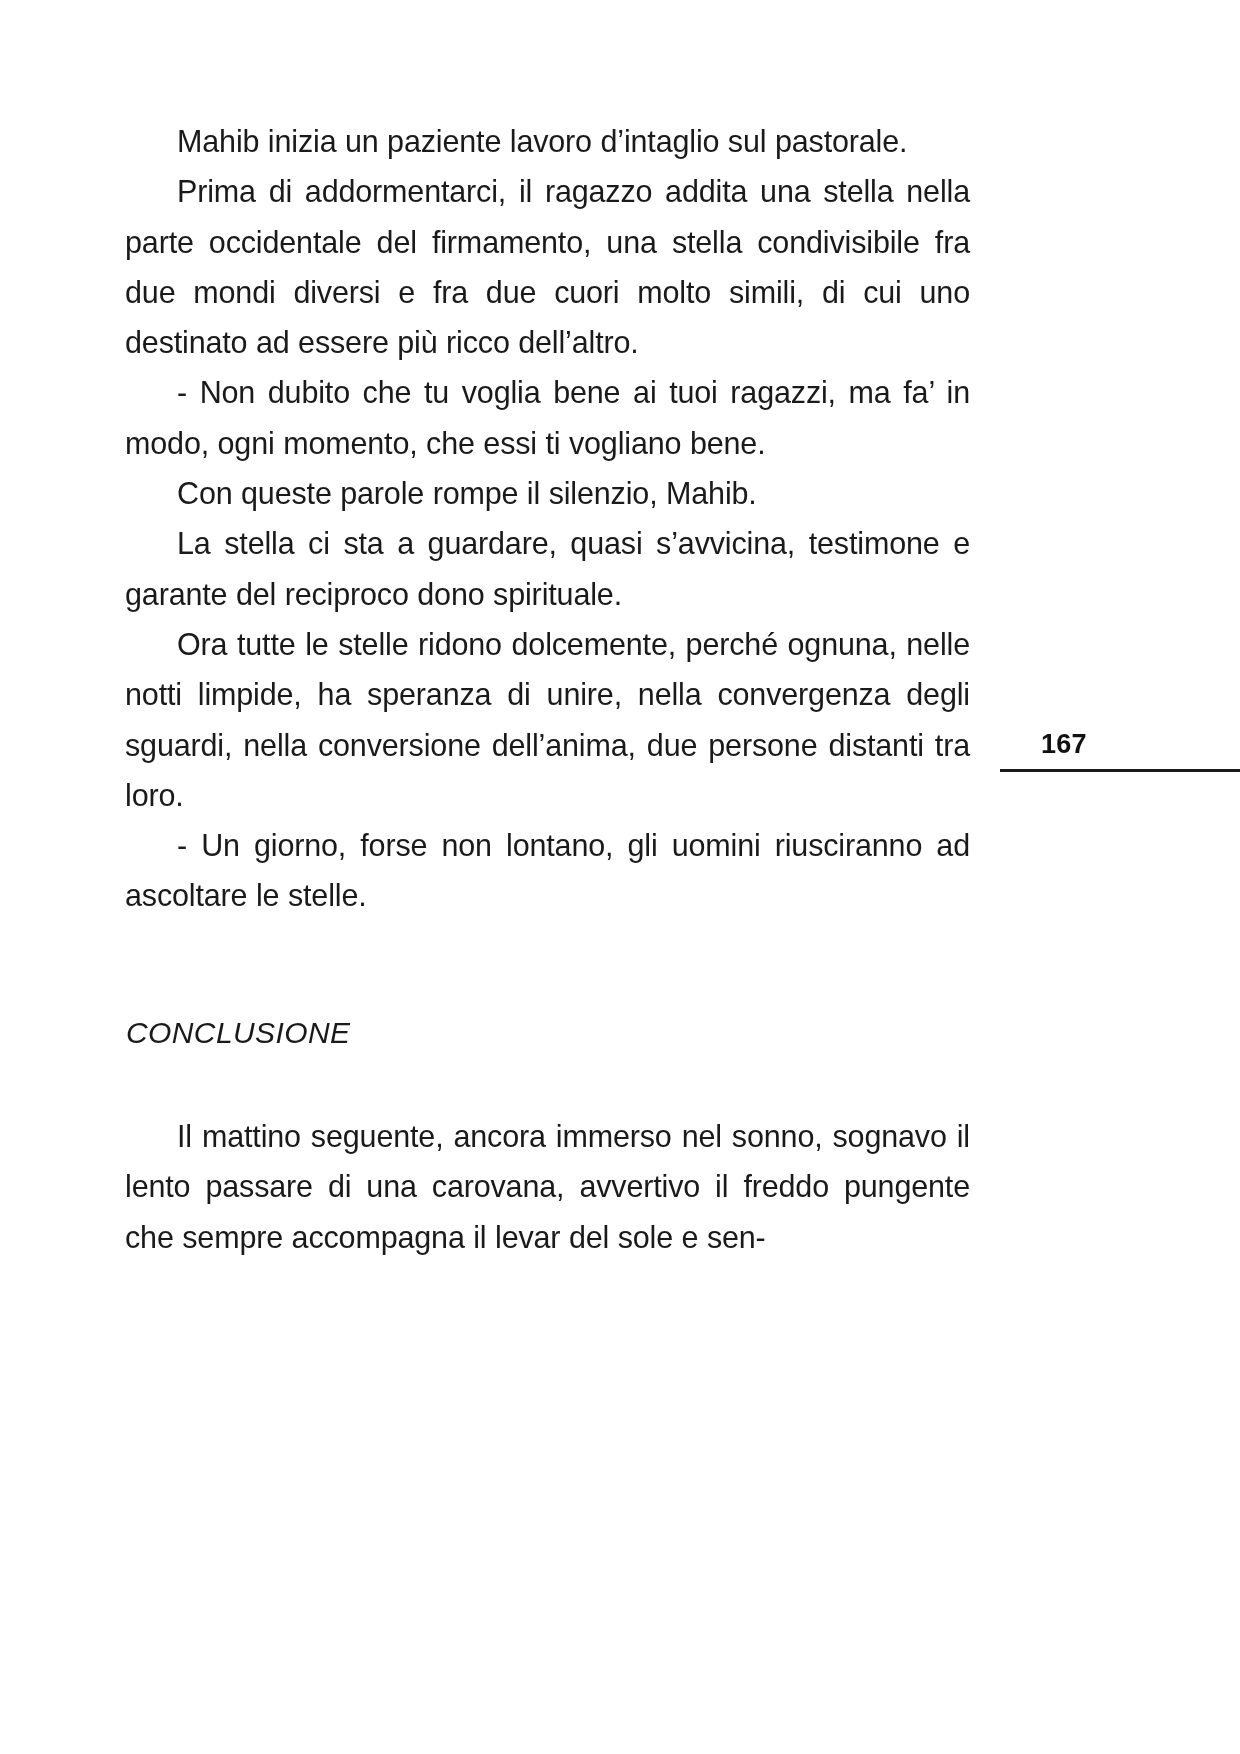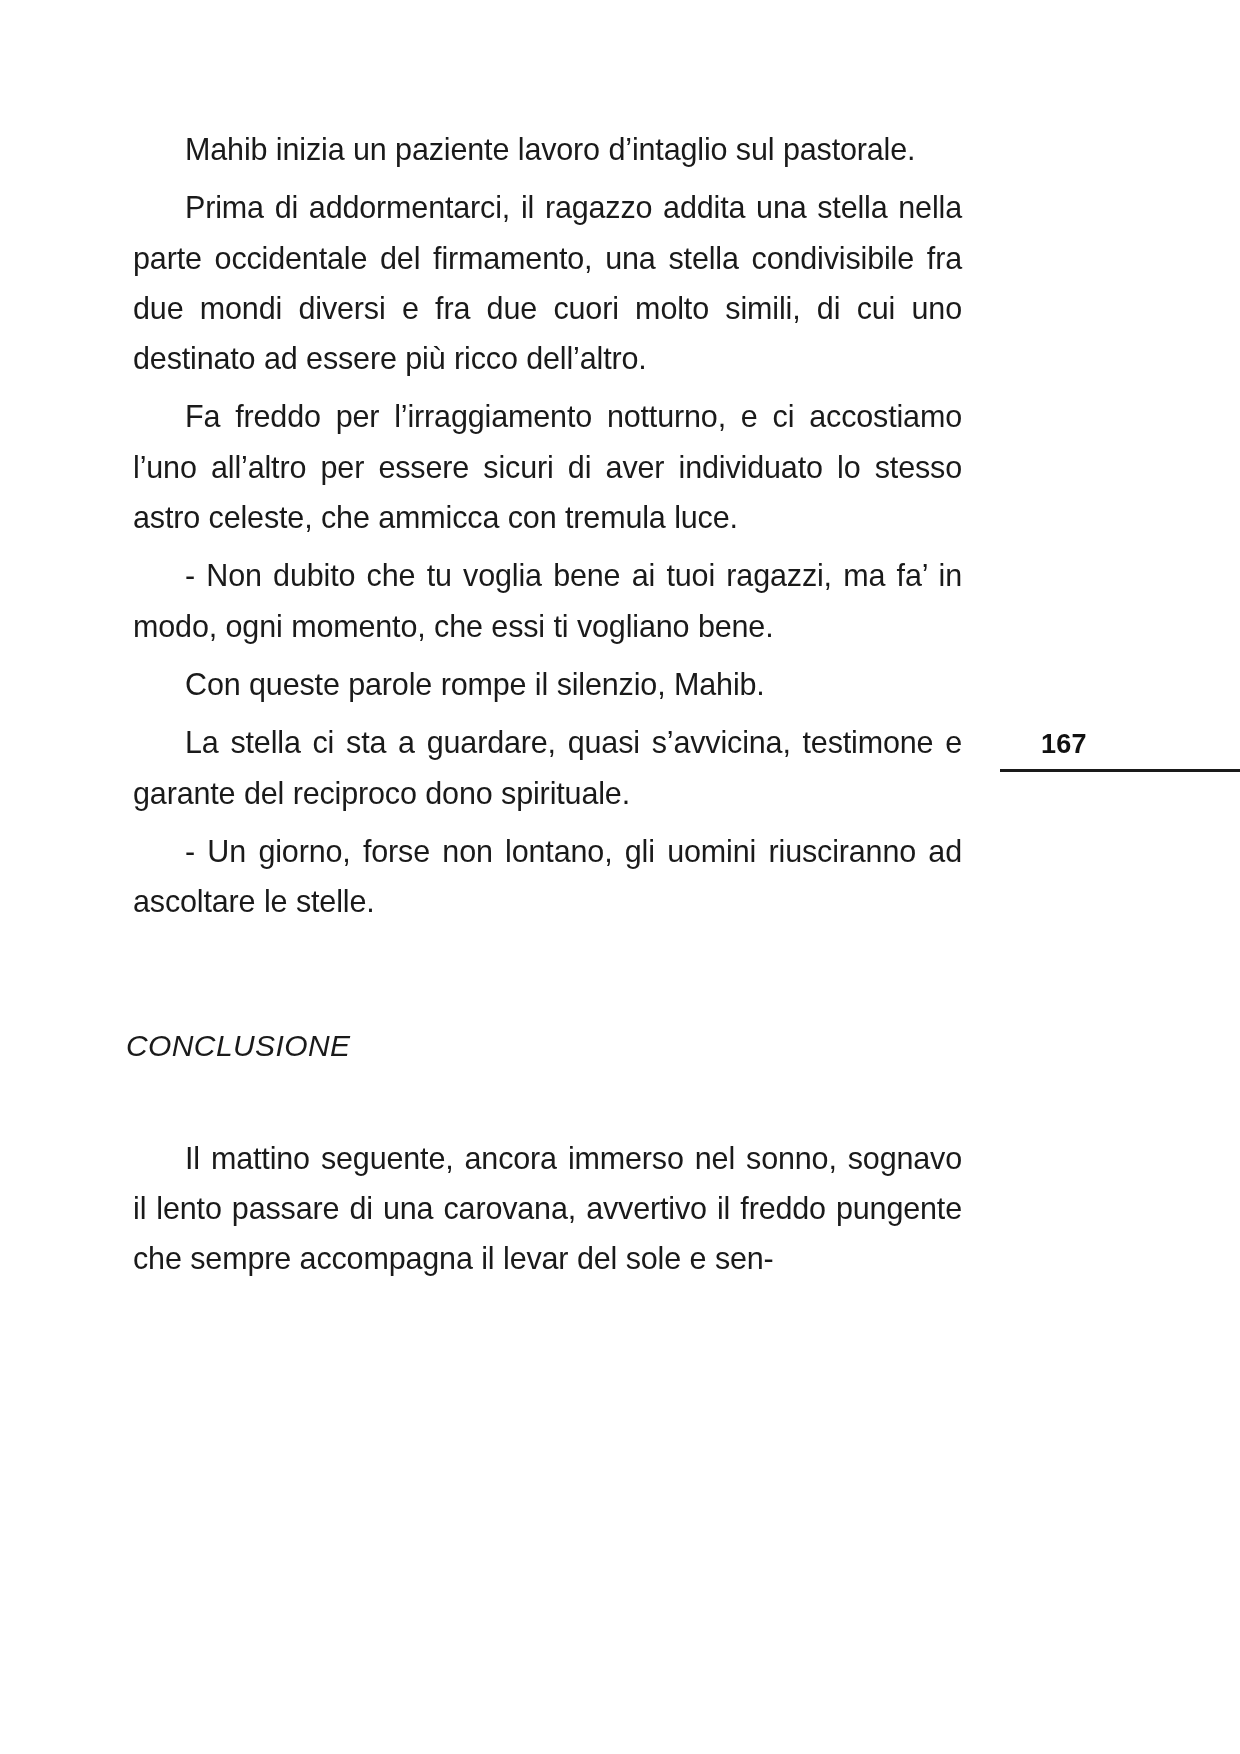--- a/index.html
+++ b/index.html
@@ -22,21 +22,21 @@
 
   
   .text-column {
     position: absolute;
     left: 125px;
     top: 116px;
     width: 845px;
   }
 
   .para {
-    margin: 8px;
+    margin: 0;
     font-size: 30.5px;
     line-height: 50.3px;
     text-align: justify;
     text-justify: inter-word;
     text-indent: 52px;
     letter-spacing: -0.15px;
     word-spacing: 0.2px;
     -webkit-hyphens: none;
     hyphens: none;
   }
@@ -84,29 +84,29 @@
 
 <div class="page">
 
   <div class="text-column">
 
     <p class="para">Mahib inizia  un paziente lavoro d’intaglio sul pastorale.</p>
 
 
     <p class="para">Prima di addormentarci, il ragazzo addita una stella nella parte occidentale del firmamento, una stella condivisibile fra due mondi diversi e fra due cuori molto simili, di cui uno destinato ad essere più ricco dell’altro.</p>
 
-    <p class="para">Fa freddo per l’irraggiamento notturno, e ci accostiamo l’uno all’altro per essere sicuri di aver individuato lo stesso astro celeste, che ammicca con tremula luce.</p>
 
     <p class="para">- Non dubito che tu voglia bene ai tuoi ragazzi, ma fa’ in modo, ogni momento, che essi ti vogliano bene.</p>
 
     <p class="para">Con queste parole rompe il silenzio, Mahib.</p>
 
 
     <p class="para">La stella ci sta a guardare, quasi s’avvicina, testimone e garante del reciproco dono spirituale.</p>
 
+    <p class="para">Ora tutte le stelle ridono dolcemente, perché ognuna, nelle notti limpide, ha speranza di unire, nella convergenza degli sguardi, nella conversione dell’anima, due persone distanti tra loro.</p>
 
 
     <p class="para">- Un giorno, forse non lontano, gli uomini riusciranno ad ascoltare le stelle.</p>
 
     <div class="gap-before-heading"></div>
 
     <h2 class="section-heading">CONCLUSIONE</h2>
 
     <div class="gap-after-heading"></div>
 

